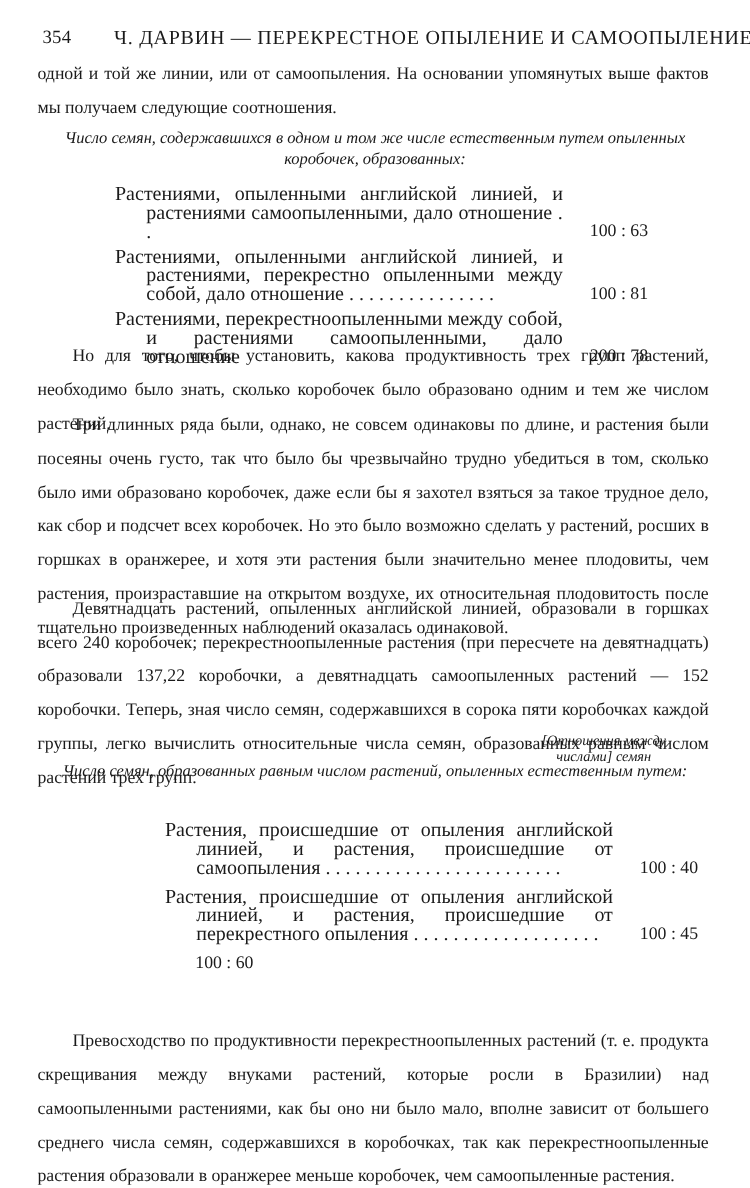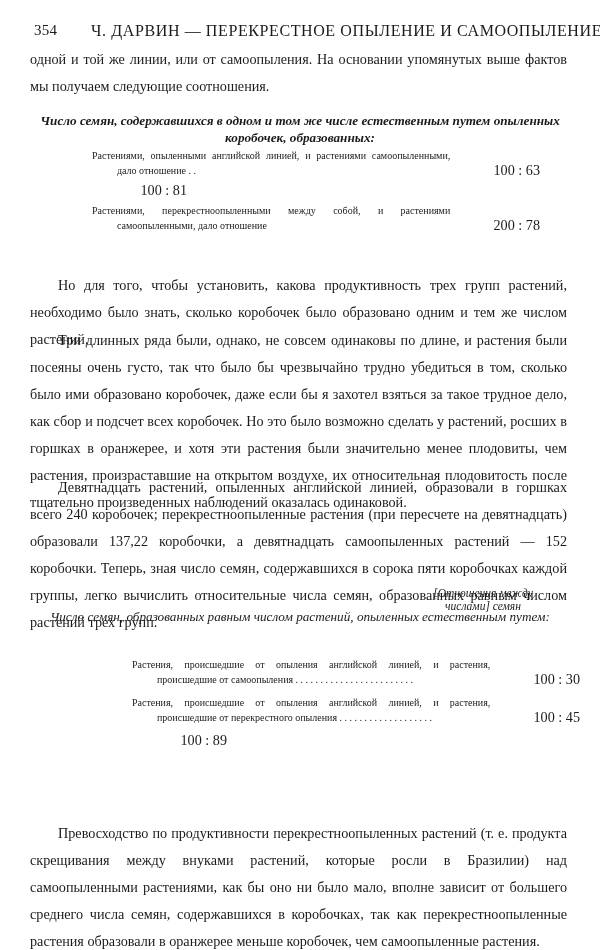--- a/index.html
+++ b/index.html
@@ -21,75 +21,76 @@
     margin: 0; position: absolute; left: 0; width: 537px;
   }
   .p.indent { text-indent: 28px; }
   .caption {
     position: absolute; left: 0; width: 540px;
     font-style: italic; font-size: 13.2px; line-height: 17px; text-align: center;
   }
   .tbl { position: absolute; left: 62px; width: 450px; }
   .row { display: flex; align-items: flex-end; margin-bottom: 5px; }
   .row .desc {
-    width: 353px; font-size: 10px; line-height: 15px; text-align: justify;
+    width: 353px; font-size: 16px; line-height: 15px; text-align: justify;
     padding-left: 25px; text-indent: -25px;
   }
-  .row .val { width: 95px; text-align: right; font-size: 14.2px; line-height: 15px; padding-right: 2px; white-space: nowrap; }
+  .row .val { width: 95px; text-align: center; font-size: 14.2px; line-height: 15px; padding-right: 2px; white-space: nowrap; }
   .colhead {
     position: absolute; font-style: italic; font-size: 11.5px; line-height: 12.5px; text-align: center;
     width: 110px;
   }
 </style>
 </head>
 <body>
 
 <div class="page">
 
   <div class="header">
     <span class="pg">354</span>
     <span class="runhead">Ч. ДАРВИН — ПЕРЕКРЕСТНОЕ ОПЫЛЕНИЕ И САМООПЫЛЕНИЕ</span>
     <span class="runhead" style="flex:0;margin-left:0">[ГЛАВА</span>
   </div>
 
   <p class="p" style="top:46px;">одной и той же линии, или от самоопыления. На основании упомянутых выше фактов мы получаем следующие соотношения.</p>
 
-  <div class="caption" style="top:112px;font-weight:bold;">Число семян, содержавшихся в одном и том же числе естественным путем опыленных коробочек, образованных:</div>
+  <div class="caption" style="top:101px;">Число семян, содержавшихся в одном и том же числе естественным путем опыленных коробочек, образованных:</div>
 
   <div class="tbl" style="top:148px;">
     <div class="row">
       <div class="desc">Растениями, опыленными английской линией, и растениями самоопыленными, дало отношение . .</div>
       <div class="val">100 : 63</div>
     </div>
     <div class="row">
+      <div class="desc">Растениями, опыленными английской линией, и растениями, перекрестно опыленными между собой, дало отношение . . . . . . . . . . . . . . .</div>
       <div class="val">100 : 81</div>
     </div>
     <div class="row">
       <div class="desc">Растениями, перекрестноопыленными между собой, и растениями самоопыленными, дало отношение</div>
       <div class="val">200 : 78</div>
     </div>
   </div>
 
   <p class="p indent" style="top:272px;">Но для того, чтобы установить, какова продуктивность трех групп растений, необходимо было знать, сколько коробочек было образовано одним и тем же числом растений.</p>
   <p class="p indent" style="top:327px;">Три длинных ряда были, однако, не совсем одинаковы по длине, и растения были посеяны очень густо, так что было бы чрезвычайно трудно убедиться в том, сколько было ими образовано коробочек, даже если бы я захотел взяться за такое трудное дело, как сбор и подсчет всех коробочек. Но это было возможно сделать у растений, росших в горшках в оранжерее, и хотя эти растения были значительно менее плодовиты, чем растения, произраставшие на открытом воздухе, их относительная плодовитость после тщательно произведенных наблюдений оказалась одинаковой.</p>
   <p class="p indent" style="top:474px;">Девятнадцать растений, опыленных английской линией, образовали в горшках всего 240 коробочек; перекрестноопыленные растения (при пересчете на девятнадцать) образовали 137,22 коробочки, а девятнадцать самоопыленных растений — 152 коробочки. Теперь, зная число семян, содержавшихся в сорока пяти коробочках каждой группы, легко вычислить относительные числа семян, образованных равным числом растений трех групп.</p>
 
   <div class="caption" style="top:608px;">Число семян, образованных равным числом растений, опыленных естественным путем:</div>
 
   <div class="colhead" style="top:587px; left:398px;">[Отношения между числами] семян</div>
 
   <div class="tbl" style="top:657px; left:54px;margin-left:48px;">
     <div class="row" style="margin-bottom:8px;">
       <div class="desc">Растения, происшедшие от опыления английской линией, и растения, происшедшие от самоопыления . . . . . . . . . . . . . . . . . . . . . . . .</div>
-      <div class="val">100 : 30</div>
+      <div class="val">100 : 40</div>
     </div>
     <div class="row" style="margin-bottom:8px;">
       <div class="desc">Растения, происшедшие от опыления английской линией, и растения, происшедшие от перекрестного опыления . . . . . . . . . . . . . . . . . . .</div>
       <div class="val">100 : 45</div>
     </div>
     <div class="row">
-      <div class="val">100 : 89</div>
+      <div class="val">100 : 60</div>
     </div>
   </div>
 
   <p class="p indent" style="top:820px;">Превосходство по продуктивности перекрестноопыленных растений (т. е. продукта скрещивания между внуками растений, которые росли в Бразилии) над самоопыленными растениями, как бы оно ни было мало, вполне зависит от большего среднего числа семян, содержавшихся в коробочках, так как перекрестноопыленные растения образовали в оранжерее меньше коробочек, чем самоопыленные растения.</p>
 
 </div>
 
 </body></html>

